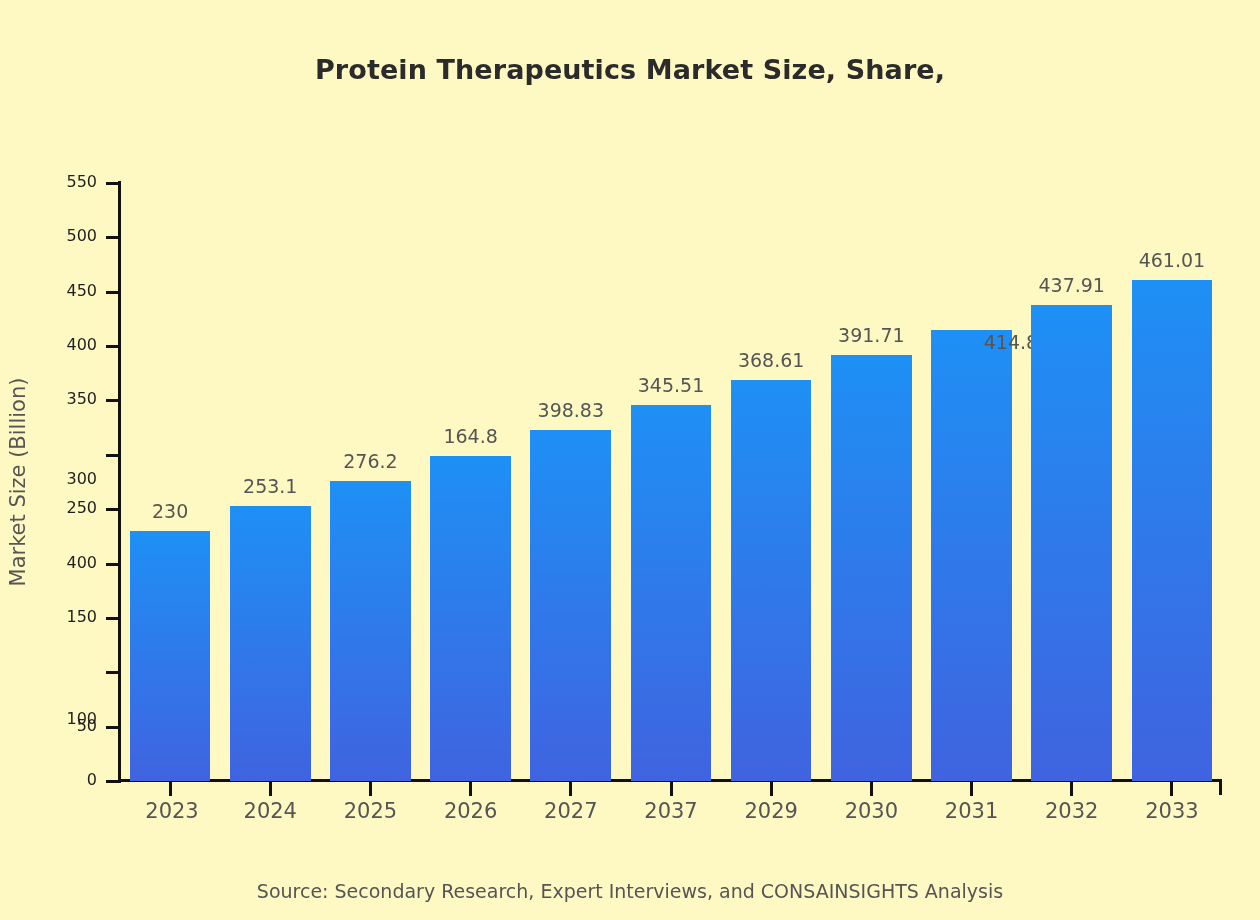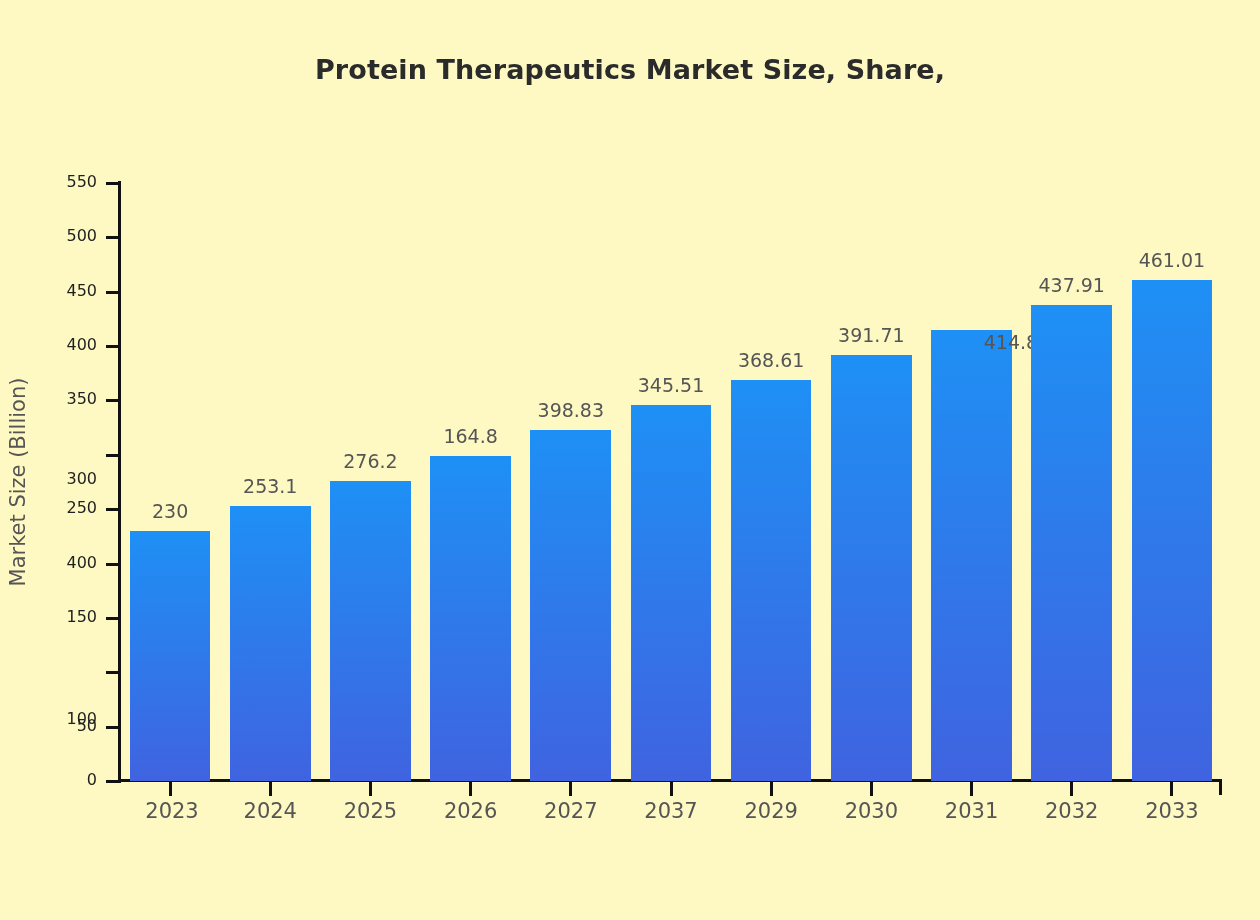--- a/index.html
+++ b/index.html
@@ -240,14 +240,15 @@
       <div class="bar" title="2030: 391.71" style="left: 711.04px; width: 80.6464px; height: 425.896px; background: linear-gradient(rgb(30, 144, 245) 0%, rgb(64, 99, 224) 100%);"></div>
       <div class="bar-value" style="left: 671.364px; top: 140.104px;">391.71</div>
       <div class="bar" title="2031: 414.81" style="left: 811.222px; width: 80.6464px; height: 451.012px; background: linear-gradient(rgb(30, 144, 245) 0%, rgb(64, 99, 224) 100%);"></div>
       <div class="bar-value" style="left: 817px; top: 114.988px; margin-top: 32px;">414.81</div>
       <div class="bar" title="2032: 437.91" style="left: 911.404px; width: 80.6464px; height: 476.128px; background: linear-gradient(rgb(30, 144, 245) 0%, rgb(64, 99, 224) 100%);"></div>
       <div class="bar-value" style="left: 871.727px; top: 89.8724px;">437.91</div>
       <div class="bar" title="2033: 461.01" style="left: 1011.59px; width: 80.6464px; height: 501.244px; background: linear-gradient(rgb(30, 144, 245) 0%, rgb(64, 99, 224) 100%);"></div>
       <div class="bar-value" style="left: 971.909px; top: 64.7564px;">461.01</div>
     </div>
 
+  <div class="source-note">Source: Secondary Research, Expert Interviews, and CONSAINSIGHTS Analysis</div>
 
 </div>
 
 </body></html>

